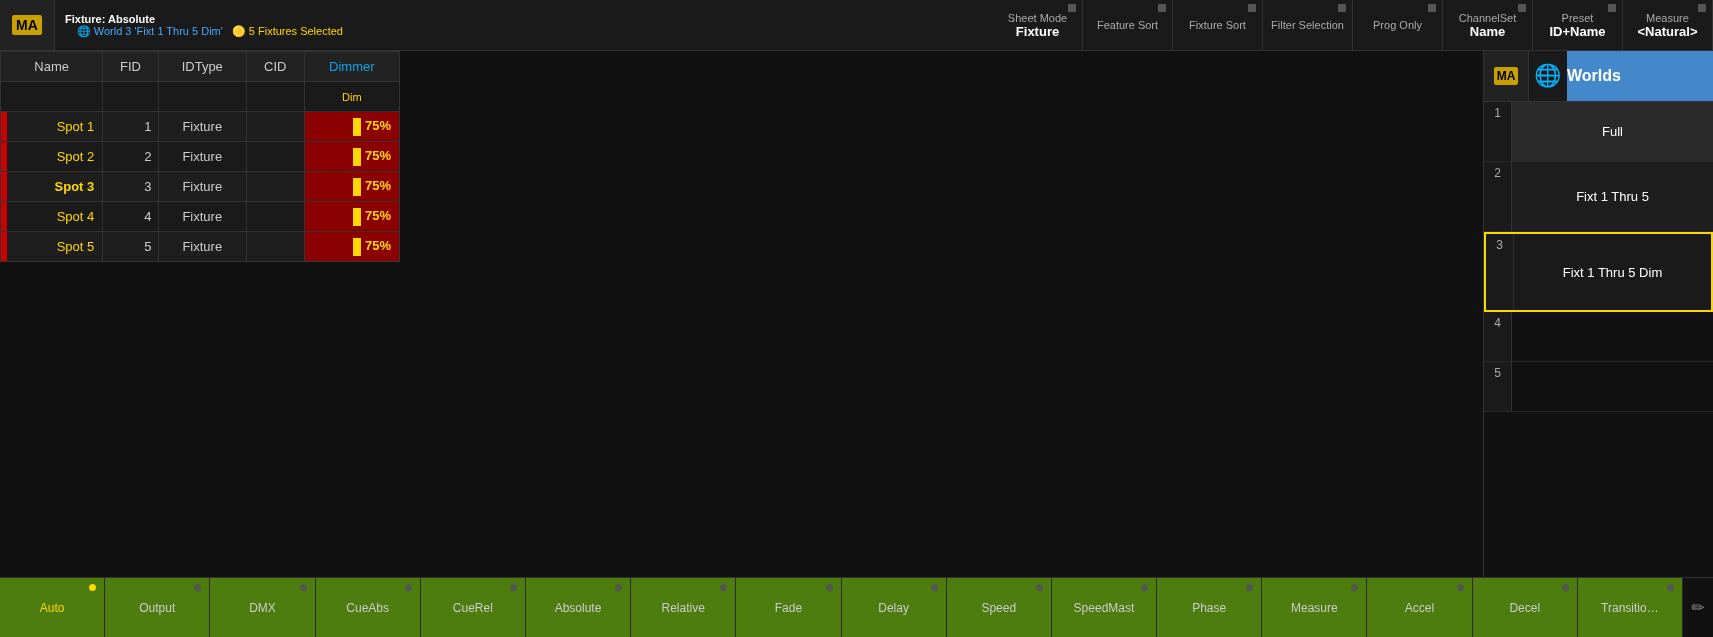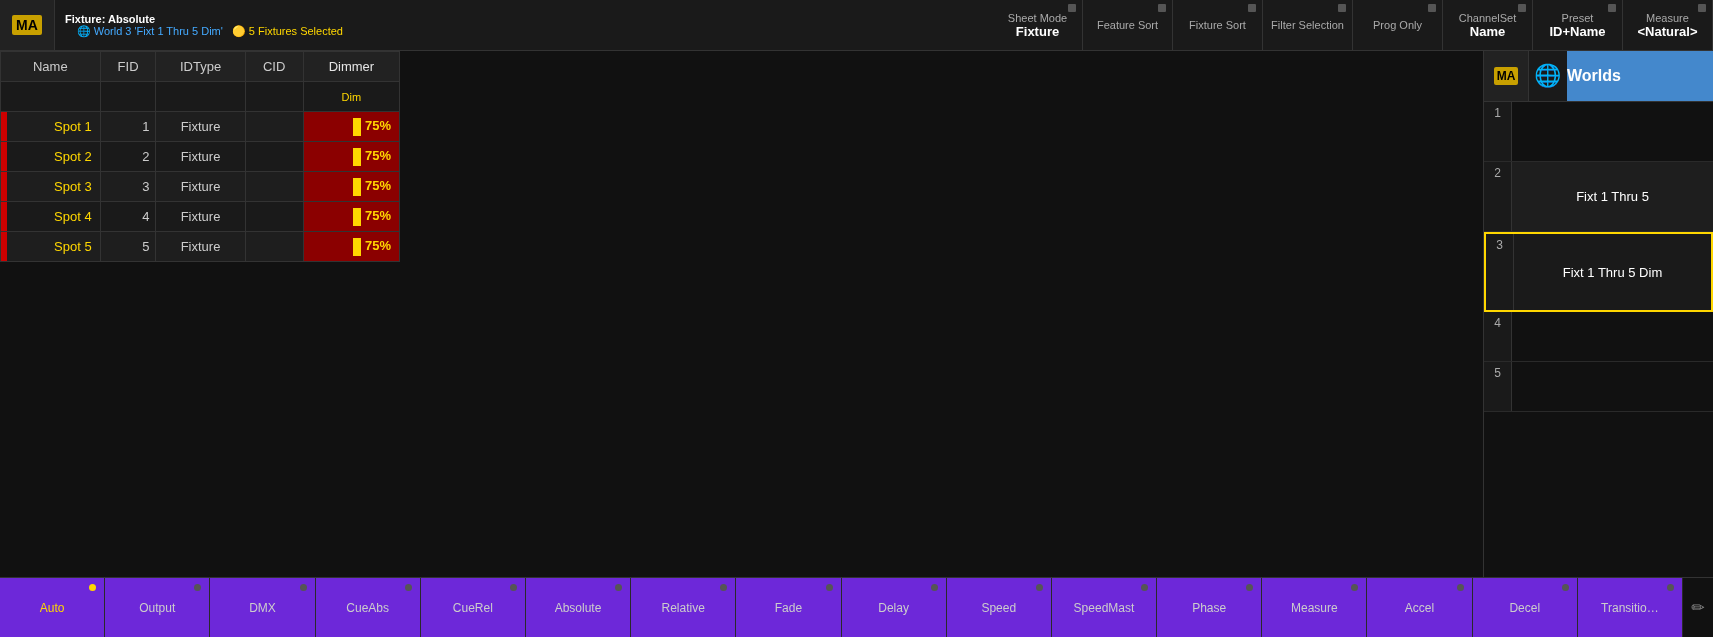--- a/index.html
+++ b/index.html
@@ -140,21 +140,21 @@
     }
 
     .fixture-table thead th {
       background: #222;
       color: #ccc;
       text-align: center;
       font-weight: normal;
     }
 
     .fixture-table thead th.dimmer-col {
-      color: #e5e5e5;
+      color: #0ea5e9;
       text-align: center;
     }
 
     .fixture-table thead tr.sub-header th {
       background: #1a1a1a;
       color: #ffd700;
       font-size: 11px;
     }
 
     .fixture-table tbody tr {
@@ -315,21 +315,21 @@
     }
 
     .bottom-btn {
       flex: 1;
       display: flex;
       flex-direction: column;
       align-items: center;
       justify-content: center;
       border-right: 1px solid #2a2a2a;
       cursor: pointer;
-      background: #6d28d9;
+      background: #4d7c0f;
       color: #ccc;
       font-size: 12px;
       position: relative;
       min-width: 70px;
     }
 
     .bottom-btn.active {
       color: #ffd700;
     }
 
@@ -435,21 +435,21 @@
             <td class="dimmer-cell"><span style="display:inline-block;width:8px;height:18px;background:#ffd700;vertical-align:middle;margin-right:4px;"></span>75%</td>
           </tr>
           <tr>
             <td class="name-col" style="position: relative;"><span style="position:absolute;left:0;top:0;bottom:0;width:6px;background:#cc0000;display:block;"></span><span style="margin-left:8px;">Spot 2</span></td>
             <td class="fid-col">2</td>
             <td class="idtype-col">Fixture</td>
             <td class="cid-col"></td>
             <td class="dimmer-cell"><span style="display:inline-block;width:8px;height:18px;background:#ffd700;vertical-align:middle;margin-right:4px;"></span>75%</td>
           </tr>
           <tr>
-            <td class="name-col" style="position: relative;"><span style="position:absolute;left:0;top:0;bottom:0;width:6px;background:#cc0000;display:block;"></span><span style="margin-left:8px;">Spot 3</span></td>
+            <td class="name-col" style="position: relative; font-weight: bold;"><span style="position:absolute;left:0;top:0;bottom:0;width:6px;background:#cc0000;display:block;"></span><span style="margin-left:8px;">Spot 3</span></td>
             <td class="fid-col">3</td>
             <td class="idtype-col">Fixture</td>
             <td class="cid-col"></td>
             <td class="dimmer-cell"><span style="display:inline-block;width:8px;height:18px;background:#ffd700;vertical-align:middle;margin-right:4px;"></span>75%</td>
           </tr>
           <tr>
             <td class="name-col" style="position: relative;"><span style="position:absolute;left:0;top:0;bottom:0;width:6px;background:#cc0000;display:block;"></span><span style="margin-left:8px;">Spot 4</span></td>
             <td class="fid-col">4</td>
             <td class="idtype-col">Fixture</td>
             <td class="cid-col"></td>
@@ -470,20 +470,21 @@
     <div class="worlds-header">
       <div class="worlds-ma-logo">
         <span class="worlds-ma-box">MA</span>
       </div>
       <div class="worlds-globe">🌐</div>
       <div class="worlds-title">Worlds</div>
     </div>
     <div class="worlds-list" id="worlds-list">
     <div class="world-item full" style="min-height: 60px;">
           <div class="world-num">1</div>
+          <div class="world-content" style="background: rgb(42, 42, 42);">Full</div>
         </div>
         <div class="world-item normal" style="min-height: 70px;">
           <div class="world-num">2</div>
           <div class="world-content" style="background: rgb(30, 30, 30);">Fixt 1 Thru 5</div>
         </div>
         <div class="world-item active" style="border: 2px solid rgb(255, 215, 0); min-height: 80px;">
           <div class="world-num">3</div>
           <div class="world-content" style="background: rgb(26, 26, 26);">Fixt 1 Thru 5 Dim</div>
         </div>
         <div class="world-item empty" style="min-height: 50px;">

